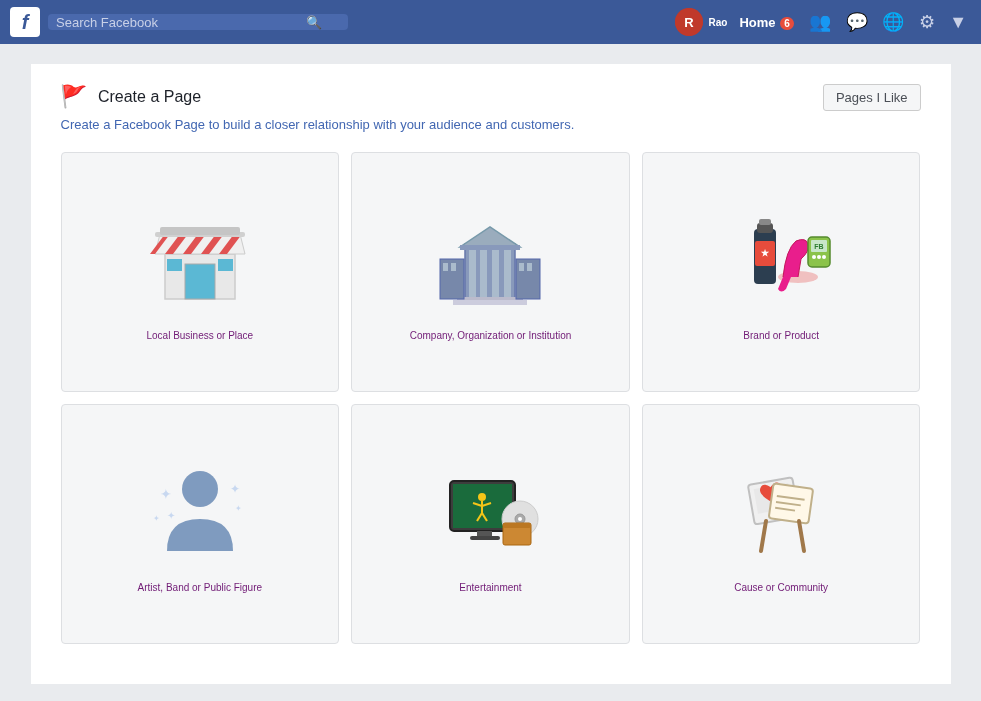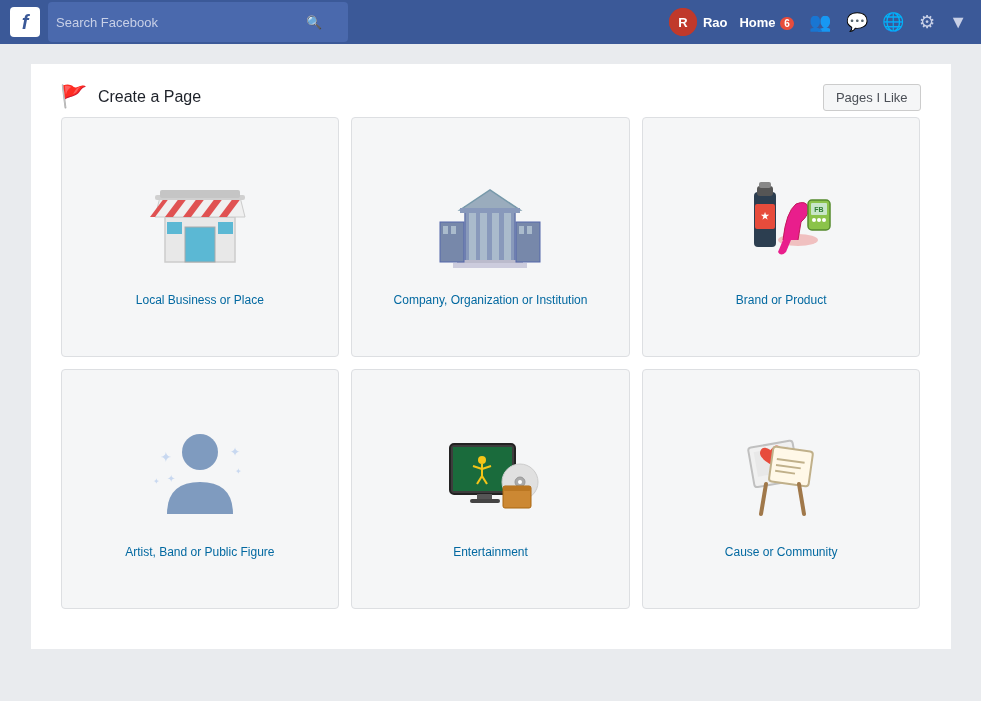--- a/index.html
+++ b/index.html
@@ -24,41 +24,41 @@
       flex-shrink: 0;
     }
     .navbar-logo span {
       font-weight: 900; font-size: 20px; color: #3b5998; font-style: italic;
     }
     .search-bar {
       display: flex; align-items: center;
       background: #4a69ad;
       border-radius: 4px;
       padding: 0 8px;
-      height: 40px;
+      height: 16px;
       width: 300px;
     }
     .search-bar input {
       background: transparent; border: none; outline: none;
       color: #c8d0e7; font-size: 13px; width: 250px;
     }
     .search-bar input::placeholder { color: #c8d0e7; }
     .search-bar .search-icon-nav { color: #c8d0e7; font-size: 13px; cursor: pointer; }
 
     .navbar-right {
       margin-left: auto;
       display: flex; align-items: center; gap: 6px;
     }
     .nav-avatar {
       width: 28px; height: 28px; border-radius: 50%;
       background: #c0392b; display: flex; align-items: center; justify-content: center;
       color: #fff; font-size: 11px; font-weight: bold; overflow: hidden;
     }
     .nav-username {
-      color: #fff; font-size: 13px; font-weight: bold; cursor: pointer;
+      color: #fff; font-size: 10px; font-weight: bold; cursor: pointer;
     }
     .nav-btn {
       color: #fff; font-size: 13px; font-weight: bold; cursor: pointer;
       padding: 0 6px;
       text-align: right;
     }
     .nav-icon {
       color: #c8d0e7; font-size: 18px; cursor: pointer; padding: 0 4px;
     }
     .nav-badge {
@@ -108,21 +108,21 @@
       cursor: pointer;
       min-height: 240px;
       transition: background 0.15s;
     }
     .card-icon {
       width: 120px; height: 120px;
       display: flex; align-items: center; justify-content: center;
       margin-bottom: 16px;
     }
     .card-label {
-      font-size: 12px; color: #0369a1; text-align: center; font-weight: 400;
+      font-size: 10px; color: #701a75; text-align: center; font-weight: 400;
     }
 
     
     svg { display: block; }
   </style>
 </head>
 <body>
 
 <nav class="navbar">
   <div class="navbar-logo">
@@ -155,20 +155,21 @@
 <div class="main-content">
   <div class="page-header">
     <div class="page-title-wrap">
       <span class="flag-icon">🚩</span>
       <h1 class="page-title">Create a Page</h1>
     </div>
     <div class="header-buttons">
       <button class="header-btn">Pages I Like</button>
     </div>
   </div>
+  <p class="page-subtitle">Create a Facebook Page to build a closer relationship with your audience and customers.</p>
 
   <div class="page-grid">
 
     <div class="page-card">
       <div class="card-icon">
         <svg width="110" height="110" viewBox="0 0 110 110">
 
           <rect x="20" y="55" width="70" height="45" fill="#e8e8e8" stroke="#ccc" stroke-width="1.5"></rect>
 
           <rect x="40" y="65" width="30" height="35" fill="#5bb8d4" stroke="#aaa" stroke-width="1"></rect>

